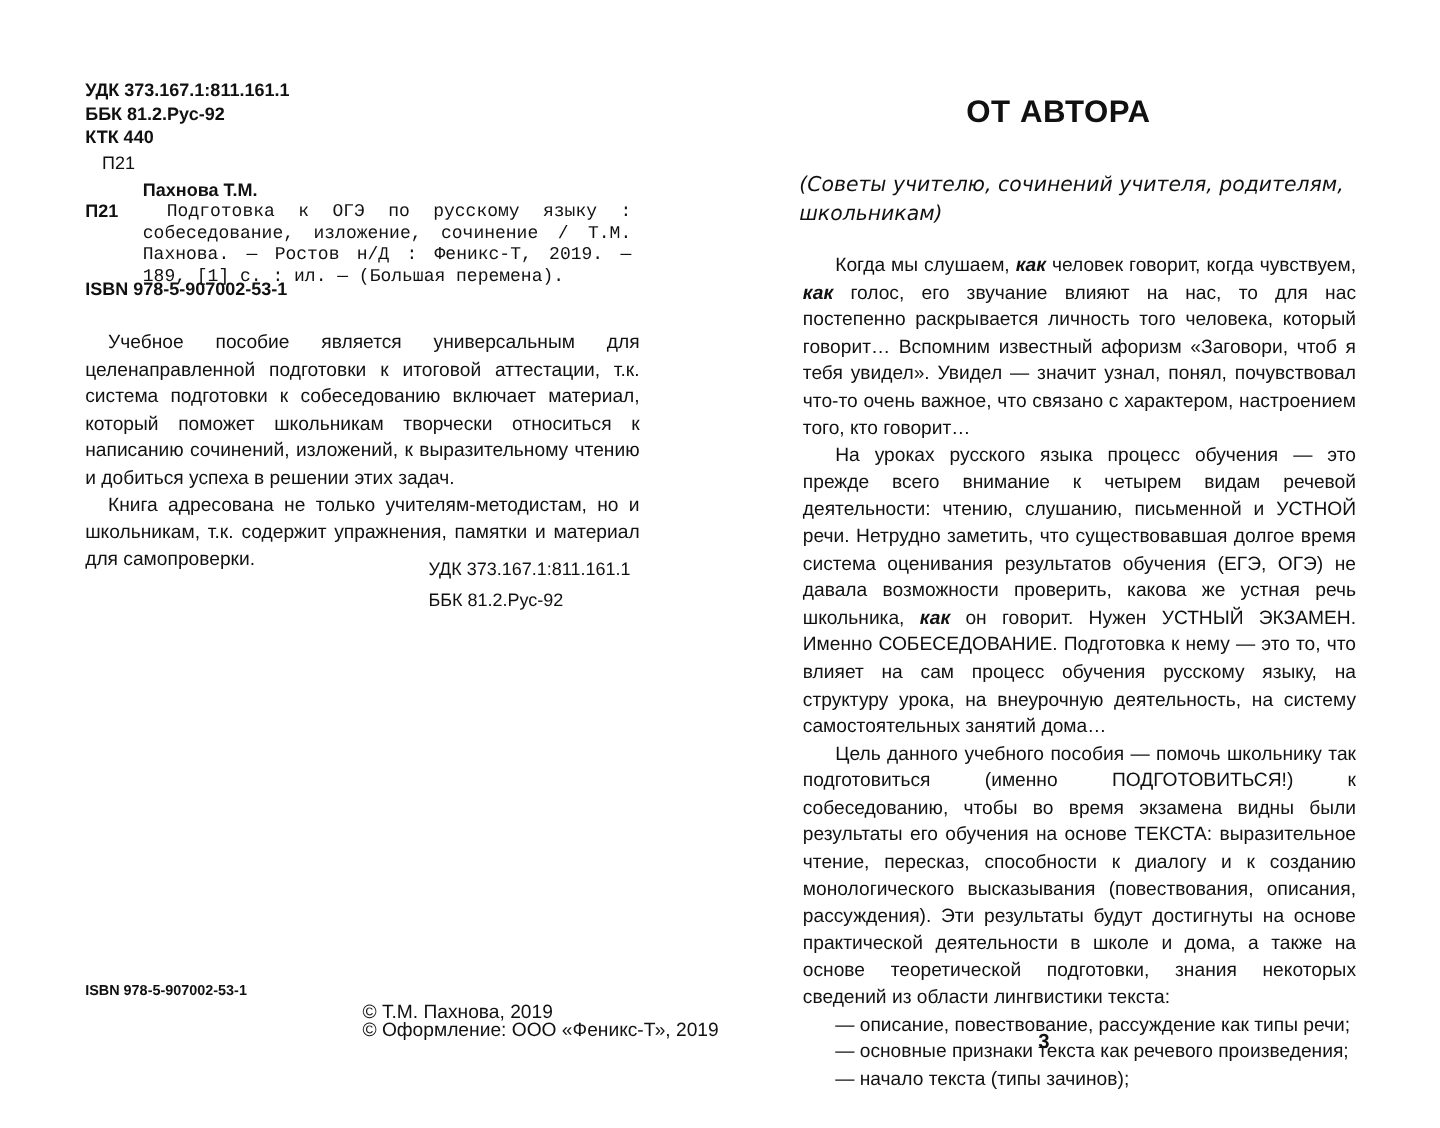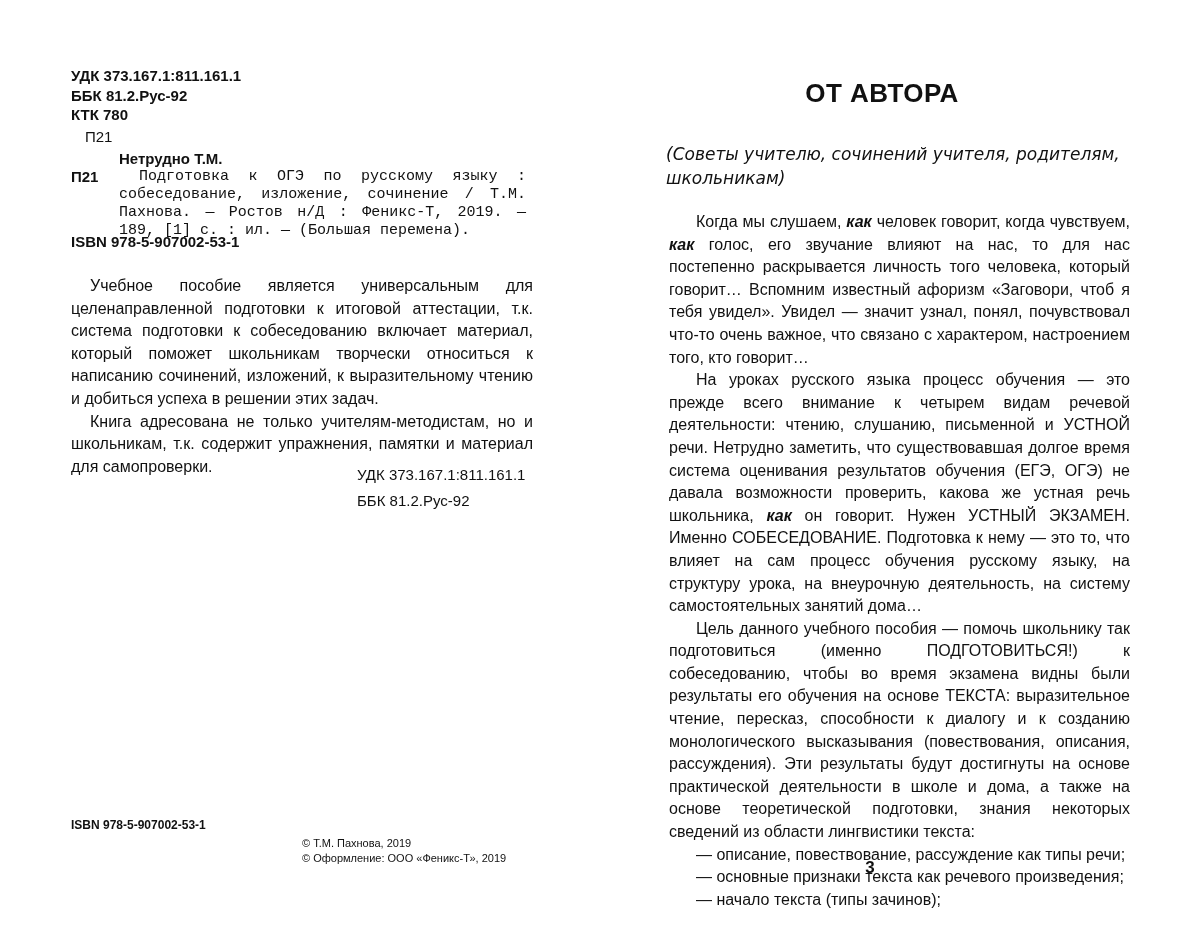--- a/index.html
+++ b/index.html
@@ -25,21 +25,21 @@
     .isbn-top { position: absolute; left: 71px; top: 233px; font-size: 15px; font-weight: bold; }
 
     .annotation { position: absolute; left: 71px; top: 275px; width: 462px; font-size: 16px; line-height: 22.6px; }
     .annotation p { margin: 0; text-indent: 19px; text-align: justify; }
 
     .codes-right { position: absolute; left: 357px; font-size: 15px; }
     .udk-right { top: 466px; }
     .bbk-right { top: 492px; }
 
     .isbn-bottom { position: absolute; left: 71px; top: 818px; font-size: 12px; font-weight: bold; }
-    .copyright { position: absolute; left: 302px; top: 836px; font-size: 11px; line-height: 15px; }
+    .copyright { position: absolute; left: 302px; top: 836px; font-size: 16px; line-height: 15px; }
     .copyright div { display: block; }
 
     
     .chapter-title { position: absolute; left: 0; width: 540px; top: 66px; text-align: center; font-size: 26px; font-weight: bold; letter-spacing: 0.5px; }
     .subtitle { position: absolute; left: 666px; top: 142px; width: 460px; font-size: 17px; line-height: 24px; font-style: italic; font-family: "DejaVu Sans", sans-serif; font-weight: normal; }
     .right-body { position: absolute; left: 669px; top: 211px; width: 461px; font-size: 16px; line-height: 22.6px; }
     .right-body p { margin: 0; text-indent: 27px; text-align: justify; }
     .right-body em { font-style: italic; font-weight: bold; }
     .right-body ul { list-style: none; margin: 0; padding-left: 27px; }
     .right-body li { margin: 0; }
@@ -47,26 +47,26 @@
     .subtitle { left: 66px; }
     .right-body { left: 69px; }
   </style>
 </head>
 <body>
 
 <div class="page left-page">
   <div class="lib-codes">
     <span class="code">УДК 373.167.1:811.161.1</span>
     <span class="code">ББК 81.2.Рус-92</span>
-    <span class="code">КТК 780</span>
+    <span class="code">КТК 440</span>
     <span class="p21-top">П21</span>
   </div>
 
   <div class="catalog">
-    <span class="author">Нетрудно Т.М.</span>
+    <span class="author">Пахнова Т.М.</span>
     <div class="entry">
       <span class="entry-code">П21</span>
       <span class="entry-text">Подготовка к ОГЭ по русскому языку : собеседование, изложение, сочинение / Т.М. Пахнова. — Ростов н/Д : Феникс-Т, 2019. — 189, [1] с. : ил. — (Большая перемена).</span>
     </div>
   </div>
 
   <div class="isbn-top">ISBN 978-5-907002-53-1</div>
 
   <div class="annotation">
     <p>Учебное пособие является универсальным для целенаправленной подготовки к итоговой аттестации, т.к. система подготовки к собеседованию включает материал, который поможет школьникам творчески относиться к написанию сочинений, изложений, к выразительному чтению и добиться успеха в решении этих задач.</p>

